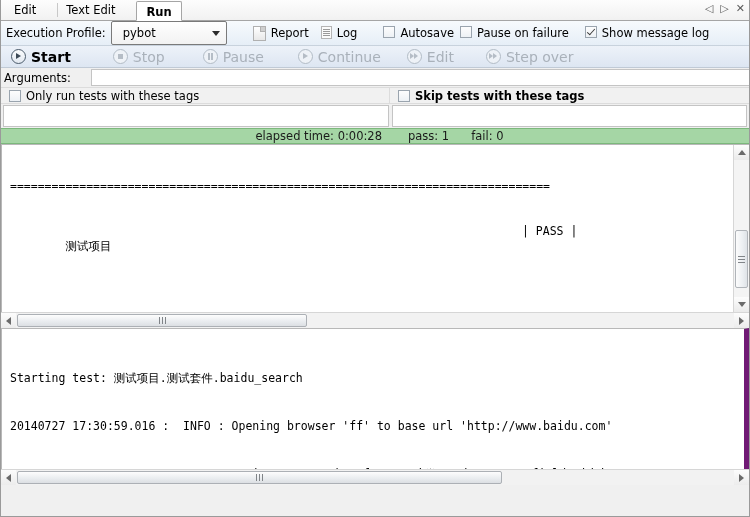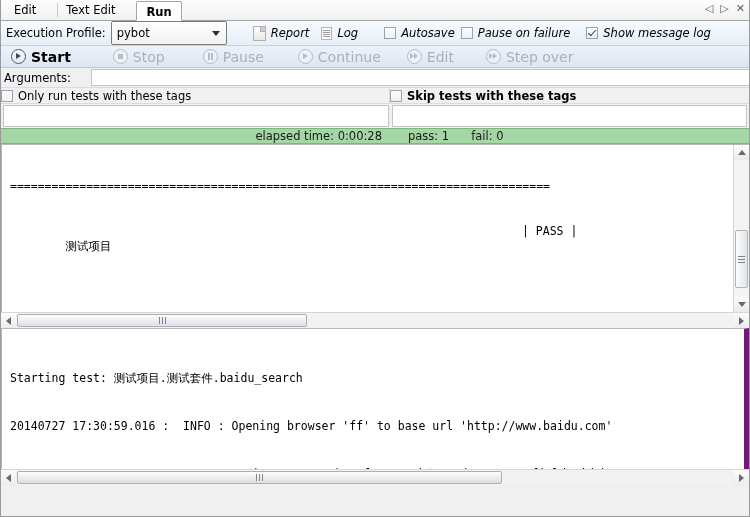--- a/index.html
+++ b/index.html
@@ -96,37 +96,35 @@
   .label-exec { margin-right: 5px; }
   .combo {
     width: 116px;
     height: 24px;
     border: 1px solid #7a7a7a;
     background: linear-gradient(to bottom, #ffffff 0%, #f2f2f2 100%);
     border-radius: 2px;
     display: flex;
     align-items: center;
     justify-content: space-between;
-    padding: 0 3px 0 5px;
+    padding: 0 3px 0 11px;
     box-sizing: border-box;
     font-size: 11.5px;
   }
   .combo .arrow {
     width: 0; height: 0;
     border-left: 4px solid transparent;
     border-right: 4px solid transparent;
     border-top: 5px solid #2c2c2c;
     margin-right: 3px;
   }
   .tb-item {
     display: flex;
-    align-items: center;
     margin-left: 12px;
     white-space: nowrap;
-    font-style: italic;
   }
   .tb-item .ico { margin-right: 5px; display: flex; }
   .doc-icon {
     width: 11px; height: 13px;
     background: linear-gradient(to bottom, #ffffff, #e8e8e8);
     border: 1px solid #b0b0b0;
     position: relative;
   }
   .doc-icon::after {
     content: "";
@@ -269,21 +267,21 @@
     height: 17px;
     background: #f1f1f1;
     border-top: 1px solid #dcdcdc;
     border-bottom: 1px solid #dcdcdc;
     box-sizing: border-box;
   }
   .tagcell {
     display: flex;
     align-items: center;
     font-size: 11.5px;
-    padding-left: 0;
+    padding-left: 8px;
     box-sizing: border-box;
   }
   .tagcell.left { width: 389px; border-right: 1px solid #dcdcdc; }
   .tagcell.right { flex: 1; font-weight: bold; }
   .tagboxrow {
     display: flex;
     height: 24px;
     background: #f0f0f0;
     box-sizing: border-box;
   }

